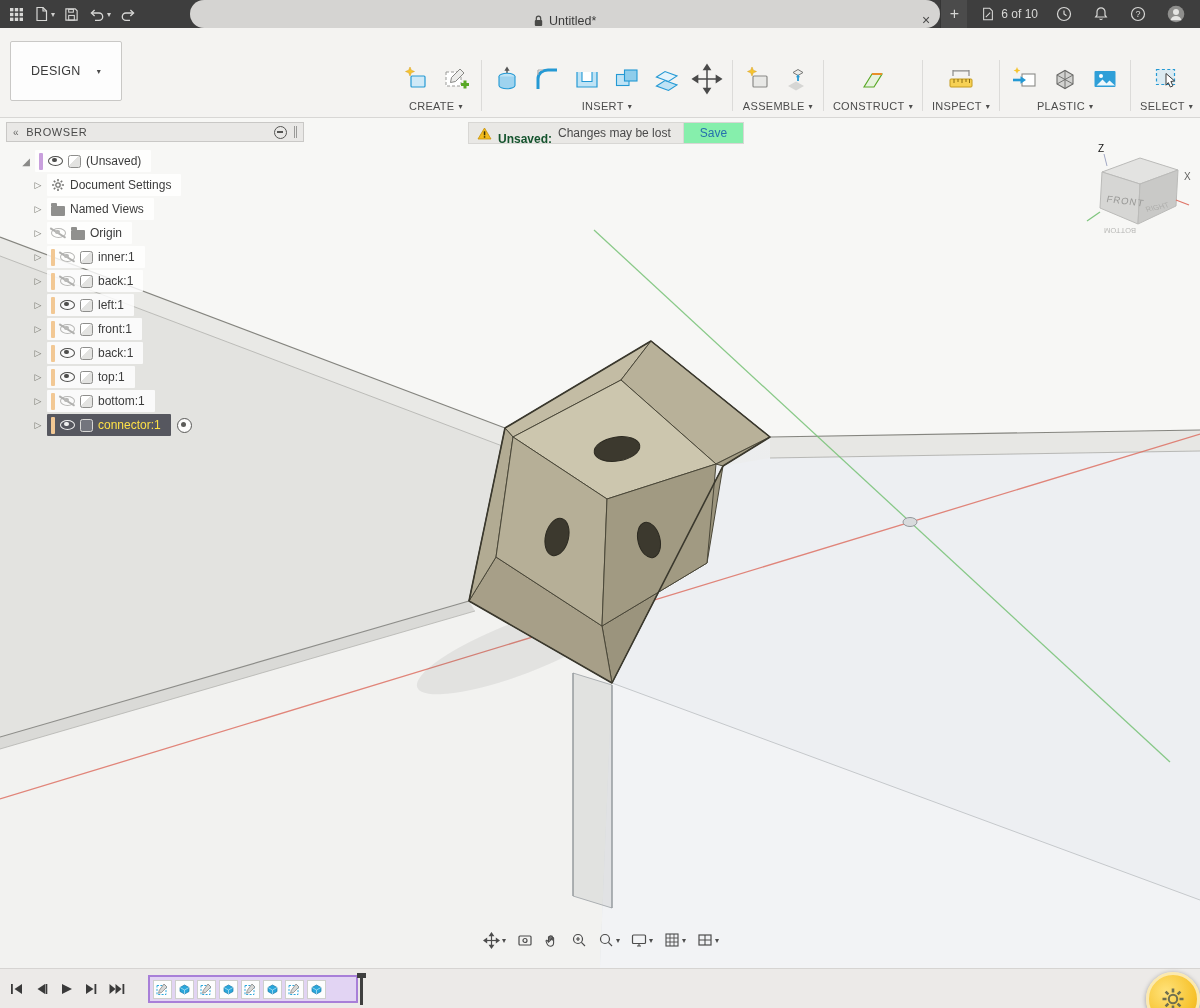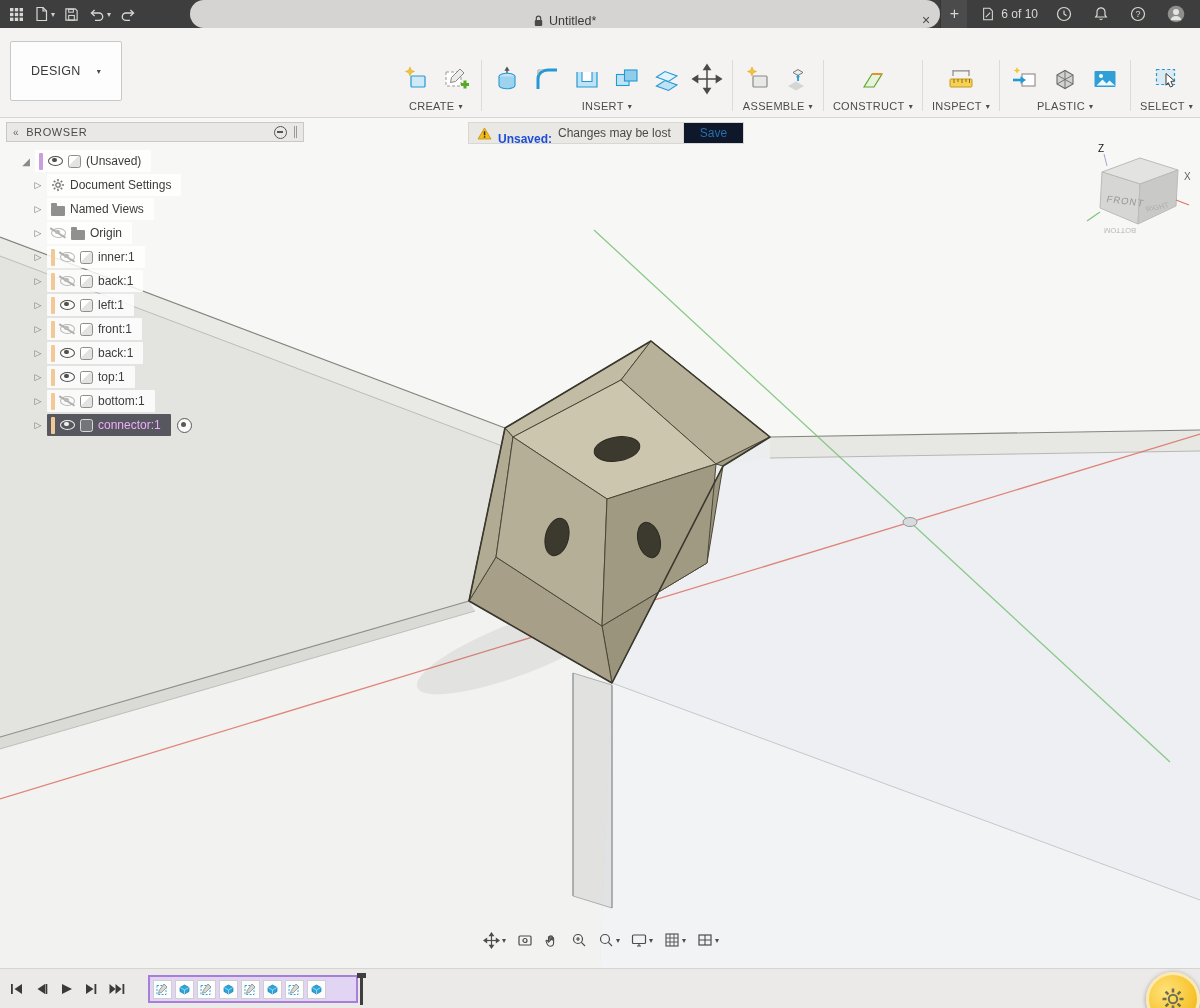--- a/index.html
+++ b/index.html
@@ -31,38 +31,38 @@
   .ticon { width:32px; height:32px; display:flex; align-items:center; justify-content:center; cursor:pointer; }
   .glabel { font-size:11px; color:#4c4c4c; letter-spacing:.3px; display:flex; align-items:center; gap:4px; padding-bottom:1px; cursor:pointer; }
   .vsep { width:1px; background:#dcdbd9; margin:6px 2px; }
 
   
   .viewport { position:absolute; top:118px; left:0; width:1200px; height:850px; z-index:0; }
 
   
   .warnbar { position:absolute; left:468px; top:122px; height:22px; display:flex; align-items:stretch; font-size:12px; z-index:6; }
   .warn-main { display:flex; align-items:center; gap:6px; background:#e9e8e5; padding:0 12px 0 8px; border:1px solid #d8d7d4; border-right:none; }
-  .warn-label { font-weight:bold; color:#1d4ed8;margin-top:12px; }
+  .warn-label { font-weight:bold; color:#14532d;margin-top:12px; }
   .warn-msg { color:#4a4a4a; }
-  .save-btn { display:flex; align-items:center; padding:0 16px; background:#0f172a; border:1px solid #d8d7d4; color:#2670ad; cursor:pointer; }
+  .save-btn { display:flex; align-items:center; padding:0 16px; background:#86efac; border:1px solid #d8d7d4; color:#2670ad; cursor:pointer; }
 
   
   .browser { position:absolute; left:6px; top:122px; width:298px; z-index:5; font-size:12px; }
   .b-header { height:20px; background:rgba(232,231,229,.97); border:1px solid #c9c8c6; display:flex; align-items:center; gap:7px; padding:0 6px; color:#4a4a4a; font-size:11px; letter-spacing:.6px; }
   .b-collapse { color:#6a6a68; font-size:10px; cursor:pointer; }
   .b-header .spacer { flex:1; }
   .minus-circle { width:13px; height:13px; border:1.4px solid #555553; border-radius:50%; position:relative; cursor:pointer; }
   .minus-circle::after { content:''; position:absolute; left:2.2px; top:4.6px; width:6px; height:1.6px; background:#555553; }
   .hgrip { width:3px; height:12px; border-left:1px solid #9a9a98; border-right:1px solid #9a9a98; }
   .b-rows { margin-top:7px; }
   .b-row { height:24px; display:flex; align-items:center; }
   .tri { width:12px; margin-left:26px; margin-right:3px; color:#77776f; font-size:9px; text-align:center; cursor:pointer; flex:none; }
   .b-row.root .tri { margin-left:14px; color:#8a8a88; font-size:10px; }
   .chip { display:inline-flex; align-items:center; height:22px; gap:5px; background:rgba(255,255,255,.82); padding:0 10px 0 4px; border-radius:1px; color:#3c3c3c; cursor:pointer; }
-  .b-row.sel .chip { background:#56575f; color:#f0abfc; }
+  .b-row.sel .chip { background:#56575f; color:#fde047; }
   .cbar { width:4px; height:17px; background:#f2c894; border-radius:1px; flex:none; }
   .cbar.purple { background:#c9a0dd; }
   .eye { width:15px; height:10px; border:1.4px solid #4f4f4d; border-radius:50%; position:relative; flex:none; cursor:pointer; }
   .eye::after { content:''; position:absolute; width:4.4px; height:4.4px; background:#4f4f4d; border-radius:50%; left:3.4px; top:1.1px; }
   .eye.off { border-color:#b8b8b6; }
   .eye.off::after { background:#b8b8b6; }
   .eye.off::before { content:''; position:absolute; left:-3px; top:3.2px; width:18px; height:1.6px; background:#b0b0ae; transform:rotate(32deg); }
   .sel .eye { border-color:#f0f0f0; }
   .sel .eye::after { background:#f0f0f0; }
   .cico { width:13px; height:13px; border:1.3px solid #8e8e8c; border-radius:2.5px; background:linear-gradient(135deg,#ffffff 45%,#e3e3e1 45%); flex:none; }

